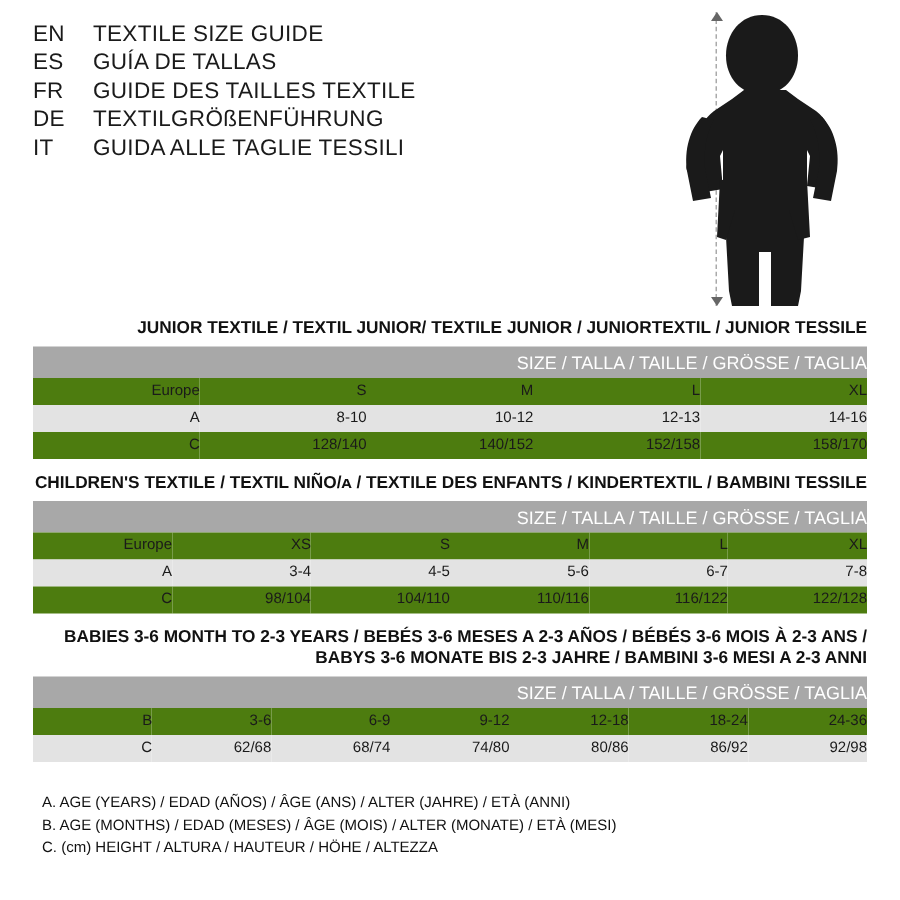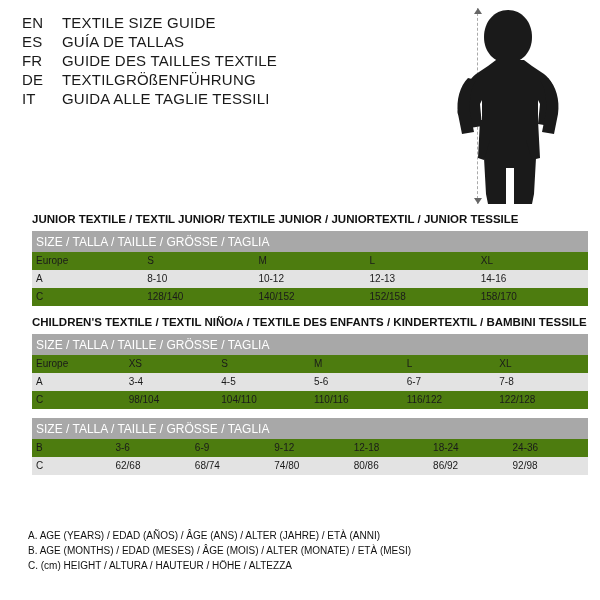--- a/index.html
+++ b/index.html
@@ -83,22 +83,23 @@
     width: 0;
     height: 0;
     border-left: 4px solid transparent;
     border-right: 4px solid transparent;
     border-top: 6px solid #666;
   }
 
   
   .section {
     position: absolute;
-    left: 32px;
+    left: 22px;
     width: 556px;
+    text-align: right;
   }
   .section-title {
     font-size: 11.5px;
     font-weight: bold;
     color: #111;
     margin-bottom: 5px;
     line-height: 14px;
   }
   table.size-table {
     width: 100%;
@@ -248,20 +249,22 @@
         <td>104/110</td>
         <td>110/116</td>
         <td>116/122</td>
         <td>122/128</td>
       </tr>
     </tbody>
       </table>
   </div>
 
   <div class="section" style="top:418px;">
+    <div class="section-title" style="white-space:pre-line;">BABIES 3-6 MONTH TO 2-3 YEARS / BEBÉS 3-6 MESES A 2-3 AÑOS / BÉBÉS 3-6 MOIS À 2-3 ANS /
+BABYS 3-6 MONATE BIS 2-3 JAHRE / BAMBINI 3-6 MESI A 2-3 ANNI</div>
     <table class="size-table">
       <tbody>
           <tr class="head-row">
         <td colspan="7">SIZE / TALLA / TAILLE / GRÖSSE / TAGLIA</td>
       </tr>
       <tr class="zebra-light">
         <td class="row-key">B</td>
         <td>3-6</td>
         <td>6-9</td>
         <td>9-12</td>

